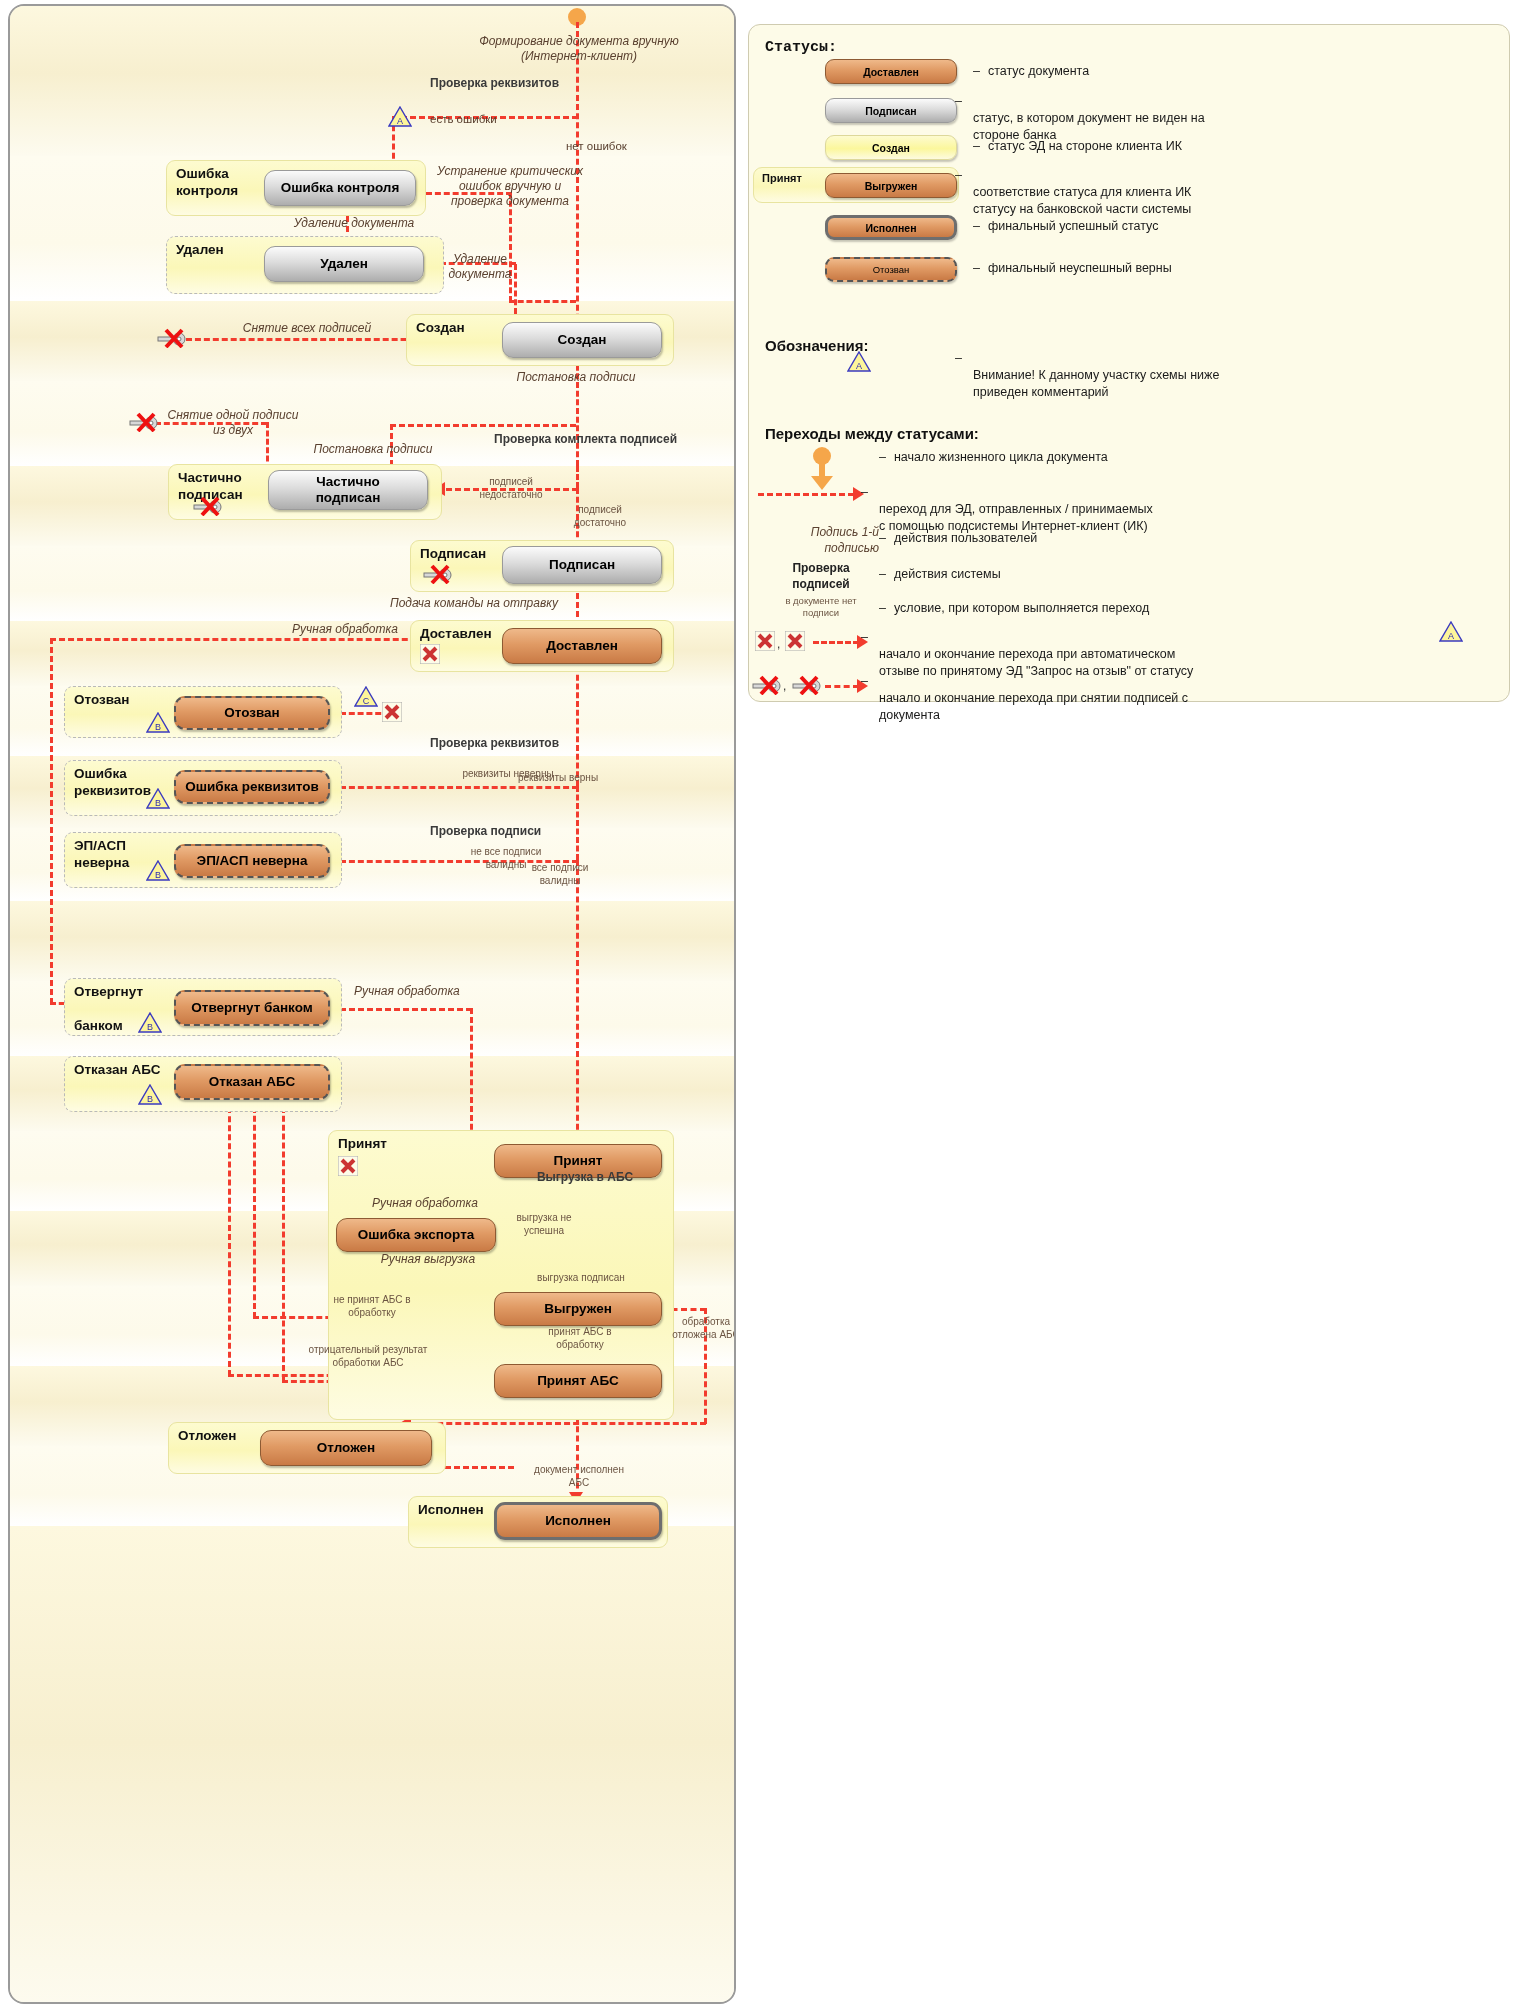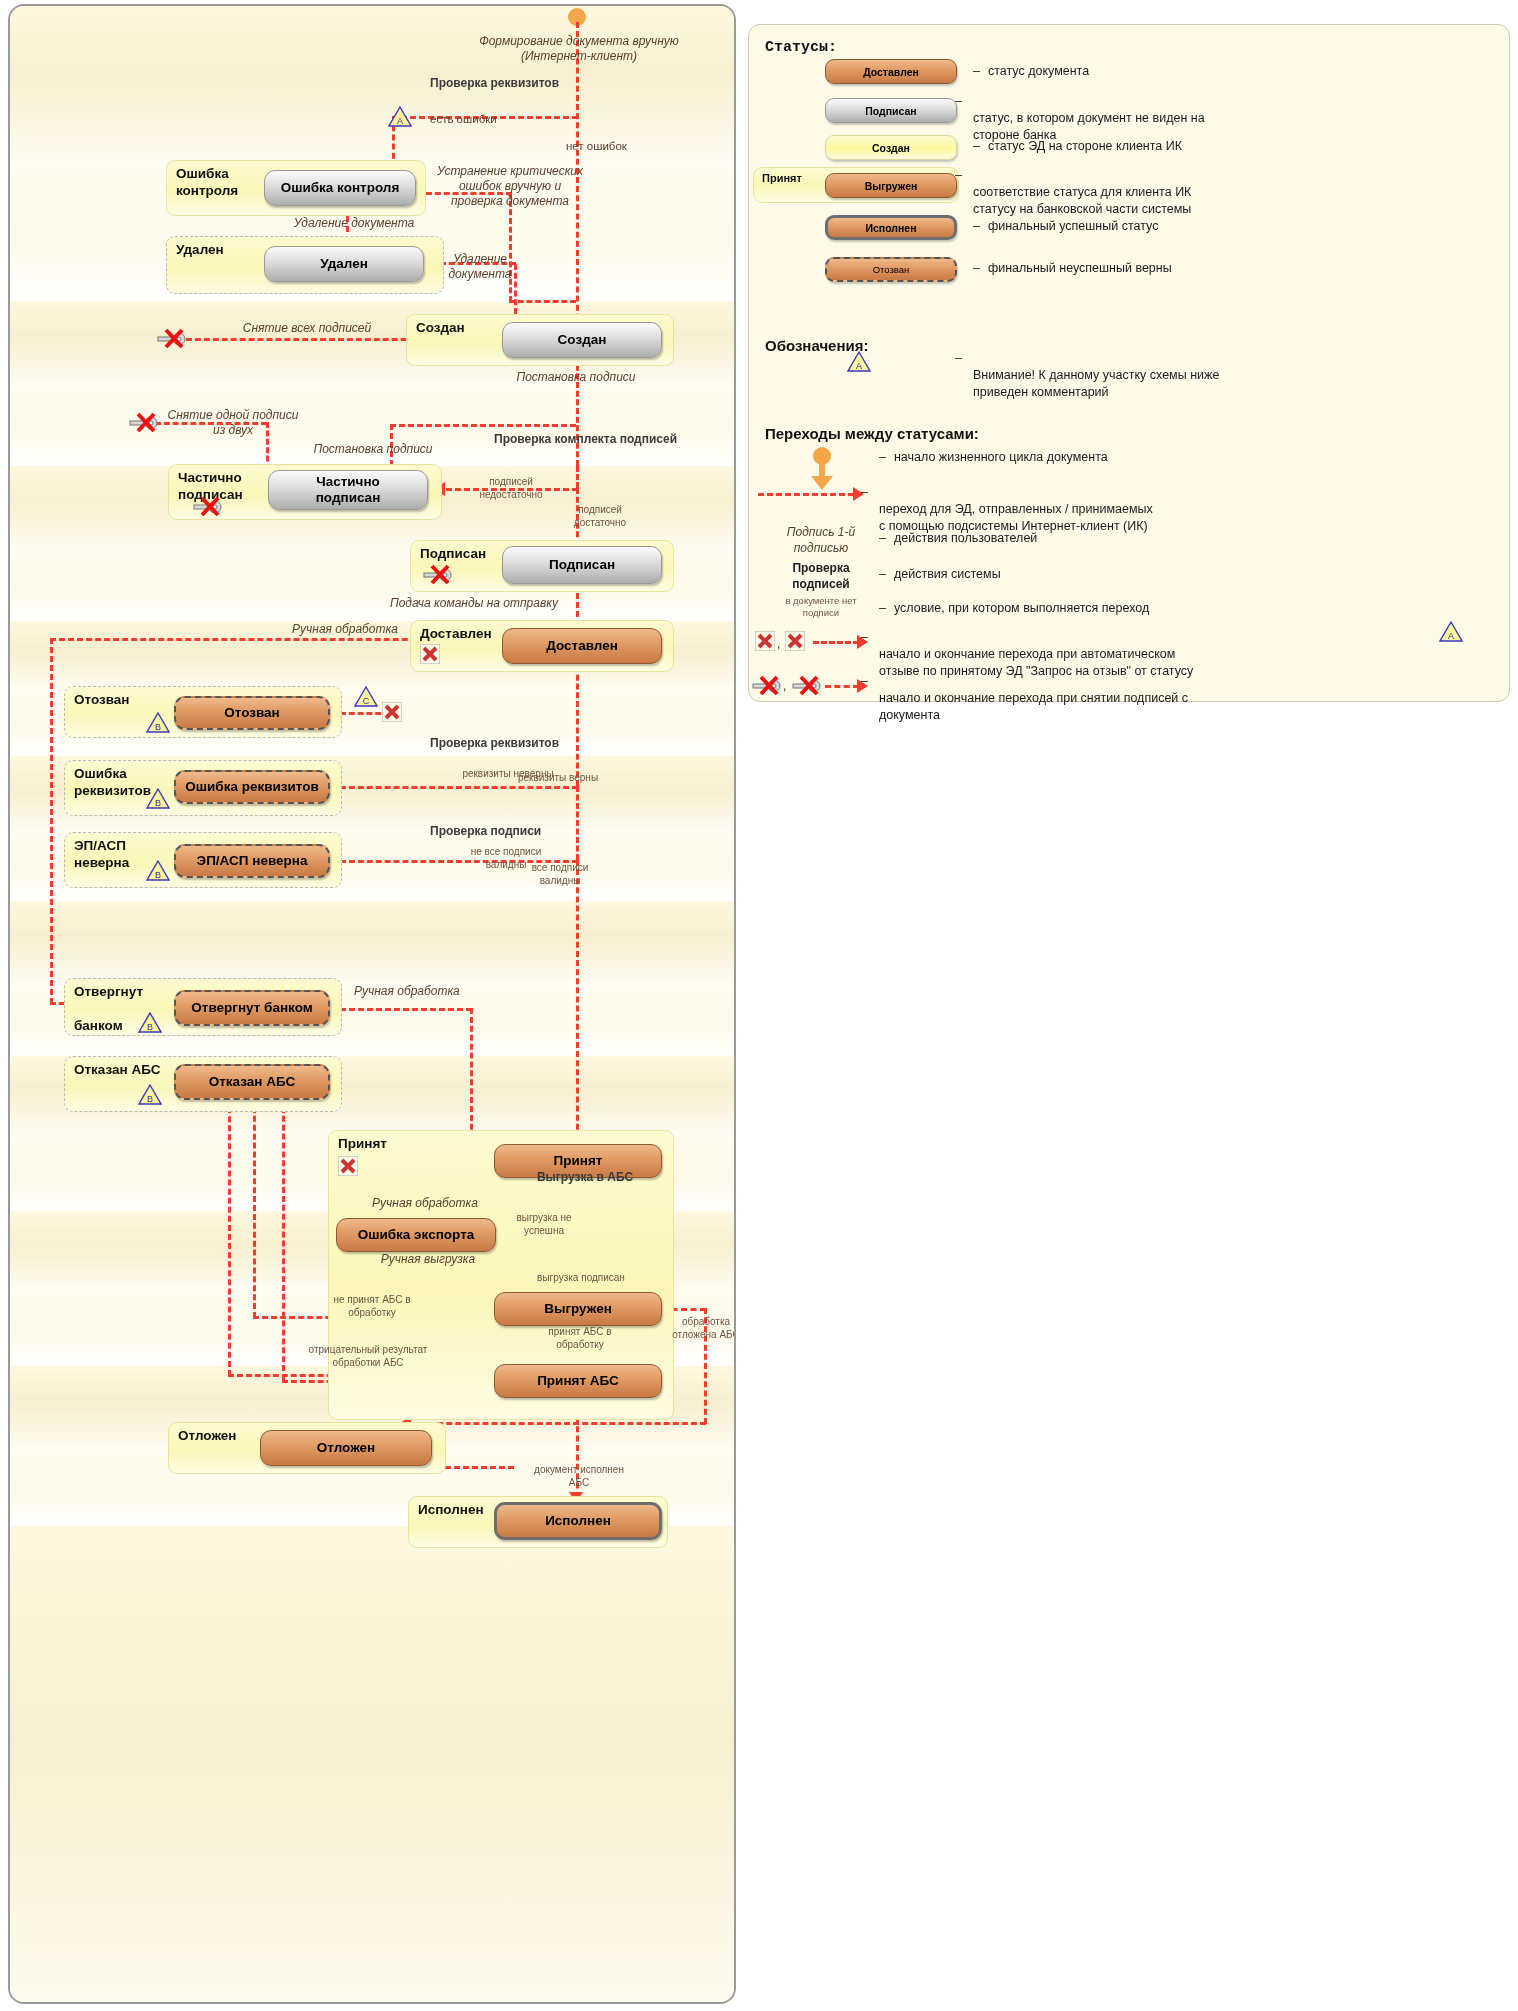--- a/index.html
+++ b/index.html
@@ -539,21 +539,21 @@
       <span style="margin-right:8px;">–</span><span>начало жизненного цикла документа</span>
     </div>
 
     <div class="lg-dashline" style="left:9px;top:468px;"></div>
     <div class="ar r" style="position:absolute;left:104px;top:462px;"></div>
     <div class="lg-desc" style="left:130px;top:459px;width:520px;white-space:pre-line;">
       <span style="position:absolute;left:-18px;top:0;">–</span><span>переход для ЭД, отправленных / принимаемых
 с помощью подсистемы Интернет-клиент (ИК)</span>
     </div>
 
-    <div style="position:absolute;left:14px;top:500px;width:116px;text-align:center;font-style:italic;font-size:12px;color:#5a4130;line-height:1.3;white-space:pre-line;">Подпись 1-й
+    <div style="position:absolute;left:14px;top:500px;width:116px;text-align:right;font-style:italic;font-size:12px;color:#5a4130;line-height:1.3;white-space:pre-line;">Подпись 1-й
 подписью</div>
     <div class="lg-desc" style="left:130px;top:505px;width:400px;">
       <span style="margin-right:8px;">–</span><span>действия пользователей</span>
     </div>
 
     <div style="position:absolute;left:14px;top:536px;width:116px;text-align:center;font-weight:bold;font-size:12px;color:#222;line-height:1.3;white-space:pre-line;">Проверка
 подписей</div>
     <div class="lg-desc" style="left:130px;top:541px;width:400px;">
       <span style="margin-right:8px;">–</span><span>действия системы</span>
     </div>

